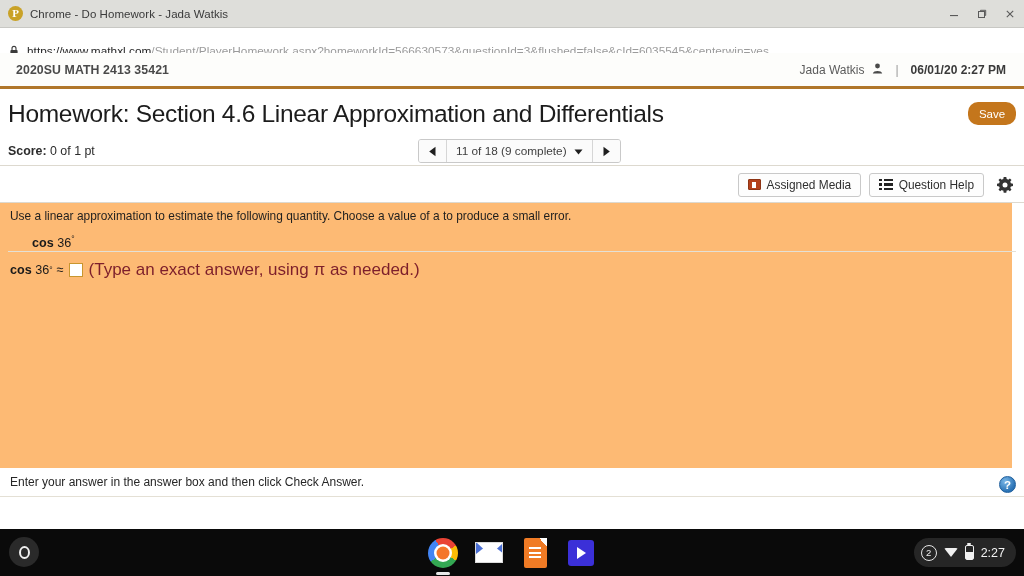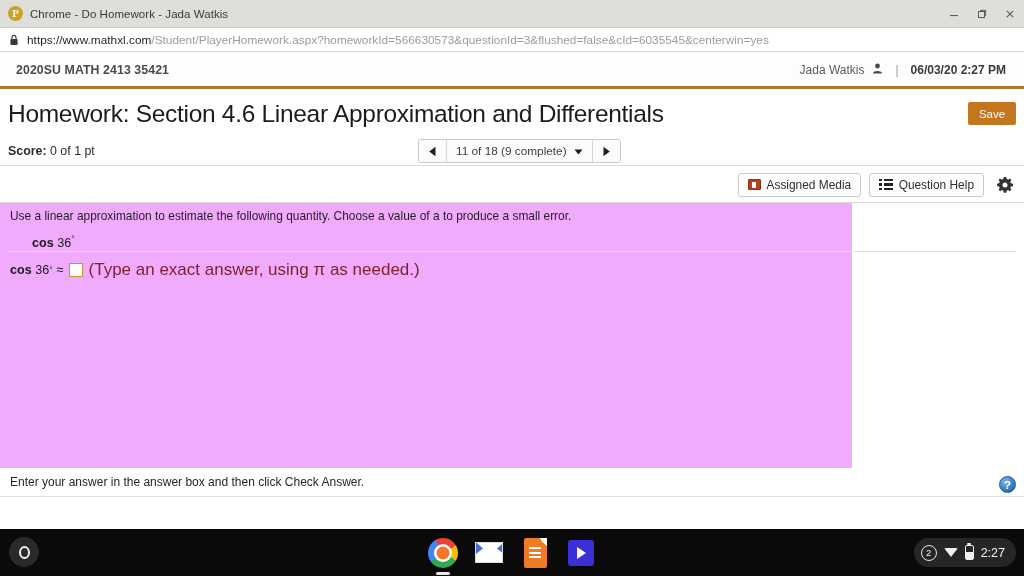--- a/index.html
+++ b/index.html
@@ -39,21 +39,21 @@
   }
   .win-btn {
     width: 28px; height: 28px;
     display: flex; align-items: center; justify-content: center;
     color: #5a5a5a;
   }
   .win-btn svg { display: block; }
 
   
   .urlbar {
-    position: absolute; top: 28px; left: 0; width: 1024px; height: 24px;
+    position: absolute; top: 39px; left: 0; width: 1024px; height: 24px;
     background: #ffffff;
     border-bottom: 1px solid #d6d6d2;
     display: flex; align-items: center;
   }
   .lock-icon { margin-left: 9px; margin-right: 8px; display: flex; align-items: center; }
   .url-text { font-size: 11.8px; color: #9b9b9b; white-space: nowrap; letter-spacing: 0.02px; }
   .url-strong { color: #262626; }
 
   
   .course-header {
@@ -82,21 +82,21 @@
     background: #ffffff; display: flex; align-items: center;
   }
   .page-title {
     margin-left: 8px; font-size: 24.5px; color: #1c1c1c; font-weight: normal;
     letter-spacing: -0.3px;
   }
   .save-btn {
     position: absolute; right: 8px; top: 10px;
     width: 48px; height: 23px;
     background: #c4761c; color: #ffffff;
-    border: none; border-radius: 2px;
+    border: none; border-radius: 10px;
     font-size: 11.5px; font-family: "Liberation Sans", sans-serif;
     cursor: pointer;
     display: flex; align-items: center; justify-content: center;
   }
 
   
   .score-bar {
     position: absolute; top: 136px; left: 0; width: 1024px; height: 30px;
     background: #ffffff;
     border-bottom: 1px solid #ddd9cf;
@@ -168,22 +168,22 @@
   .list-glyph span { display: flex; gap: 2px; align-items: center; }
   .list-glyph span i { display: block; width: 2.5px; height: 2.5px; background: #222; }
   .list-glyph span u { display: block; width: 9px; height: 2.5px; background: #222; text-decoration: none; }
   .gear-btn {
     width: 22px; height: 24px; display: flex; align-items: center; justify-content: center;
     cursor: pointer; margin-left: 2px;
   }
 
   
   .qbody {
-    position: absolute; top: 203px; left: 0; width: 852px; height: 265px;
-    background: #f0abfc;
+    position: absolute; top: 203px; left: 0; width: 1012px; height: 265px;
+    background: #fdba74;
   }
   .q-prompt {
     margin: 6px 0 0 10px; font-size: 11.9px; color: #1f1f1f; letter-spacing: 0.01px;
   }
   .q-expr {
     margin: 11px 0 0 32px; font-size: 12.6px; color: #1a1a1a;
   }
   .q-expr b { font-weight: bold; }
   .q-sep {
     position: absolute; left: 8px; top: 48px; width: 1008px; height: 1px;
@@ -421,21 +421,21 @@
     <div class="course-name">2020SU MATH 2413 35421</div>
     <div class="course-right">
       <span class="user-name">Jada Watkis</span>
       <span class="person-icon">
         <svg width="11" height="11" viewBox="0 0 11 11">
           <circle cx="5.5" cy="3" r="2.4" fill="#4a4a4a"></circle>
           <path d="M0.8 10.5 C1.3 7.2 9.7 7.2 10.2 10.5 Z" fill="#4a4a4a"></path>
         </svg>
       </span>
       <span class="hdr-divider">|</span>
-      <span class="hdr-date">06/03/20 2:27 PM</span>
+      <span class="hdr-date">06/01/20 2:27 PM</span>
     </div>
   </div>
 
   <div class="title-row">
     <h1 class="page-title">Homework: Section 4.6 Linear Approximation and Differentials</h1>
     <button class="save-btn" style="background: rgb(196, 118, 28);">Save</button>
   </div>
 
   <div class="score-bar">
     <div class="score-text">

